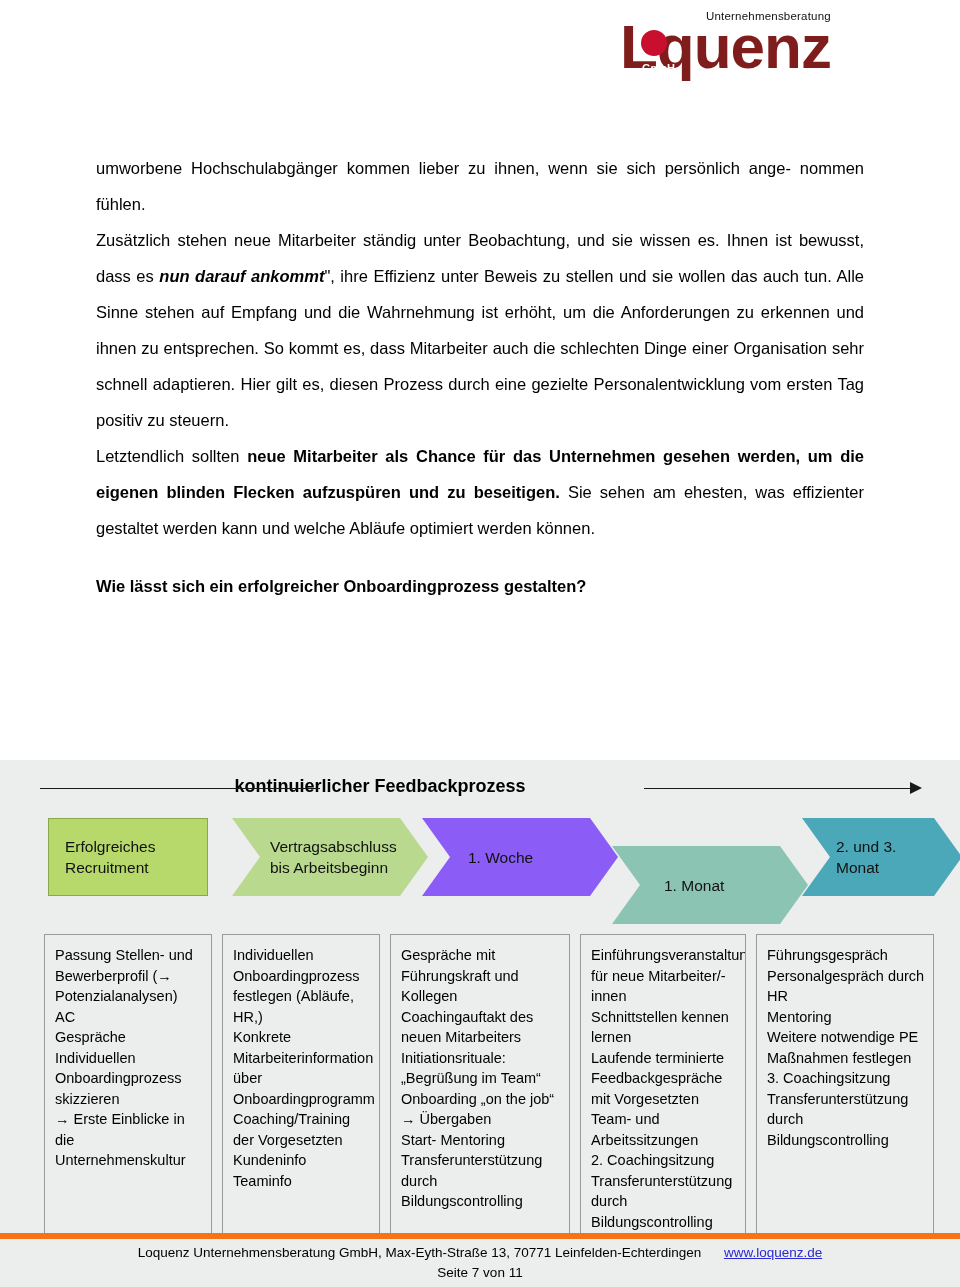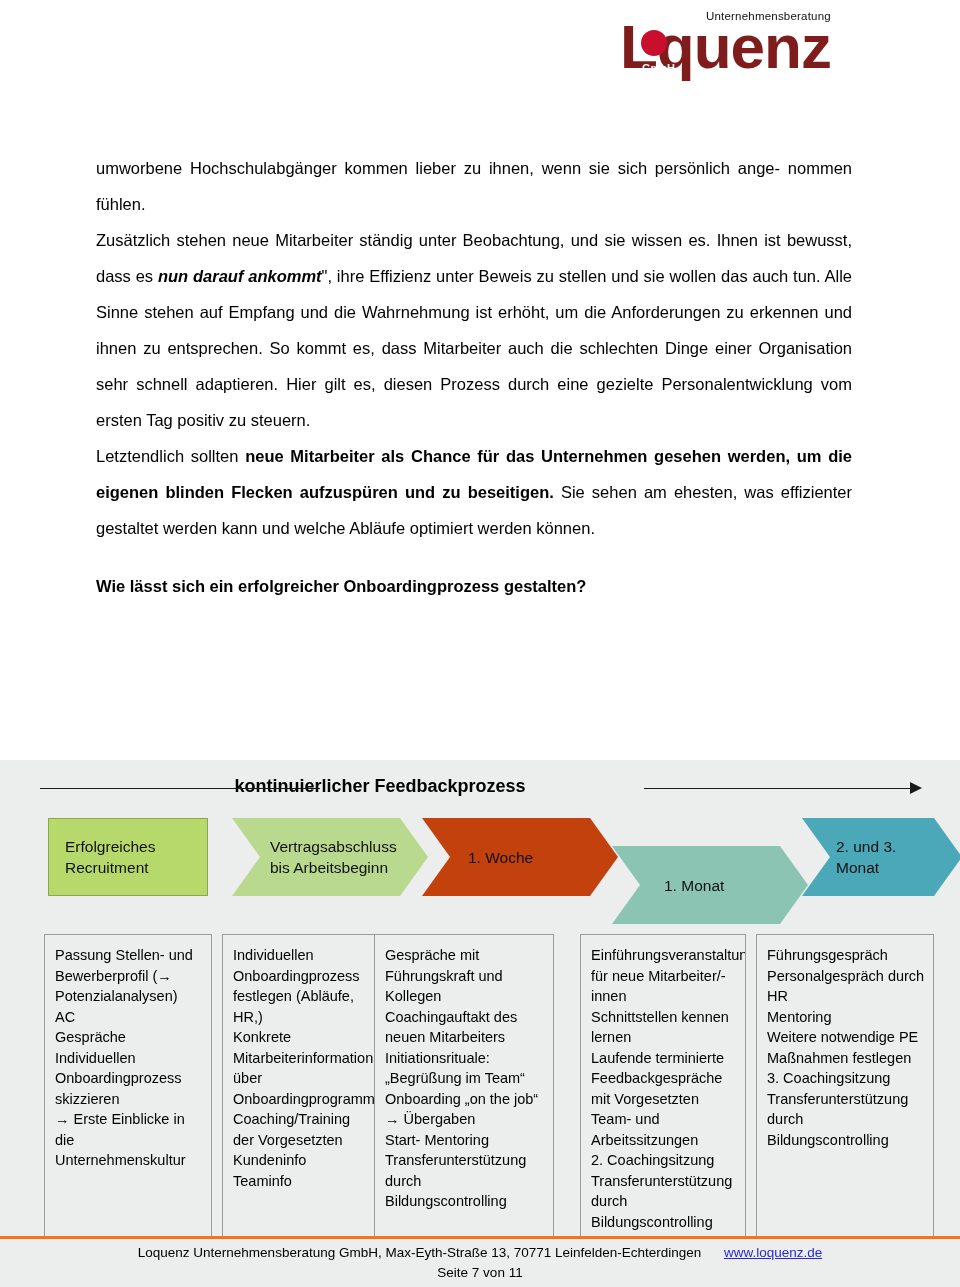--- a/index.html
+++ b/index.html
@@ -64,21 +64,21 @@
   }
 
   
   .content {
     position: absolute;
     top: 150px;
     left: 96px;
     width: 768px;
   }
   p.para {
-    margin: 0 12px 0 0;
+    margin: 0 0 0 0;
     font-size: 16.5px;
     line-height: 36px;
     text-align: justify;
     text-justify: inter-word;
   }
   .b { font-weight: bold; }
   .i { font-style: italic; }
 
   .heading {
     font-size: 16.5px;
@@ -163,21 +163,21 @@
     clip-path: none;
   }
   .chev.c1 {
     left: 184px; width: 196px;
     background: #b9d98f;
     clip-path: polygon(0 0, calc(100% - 28px) 0, 100% 50%, calc(100% - 28px) 100%, 0 100%, 28px 50%);
     padding-left: 38px;
   }
   .chev.c2 {
     left: 374px; width: 196px;
-    background: #c2410c;
+    background: #8b5cf6;
     clip-path: polygon(0 0, calc(100% - 28px) 0, 100% 50%, calc(100% - 28px) 100%, 0 100%, 28px 50%);
     padding-left: 46px;
   }
   .chev.c3 {
     left: 564px; width: 196px;
     background: #8cc4b4;
     clip-path: polygon(0 0, calc(100% - 28px) 0, 100% 50%, calc(100% - 28px) 100%, 0 100%, 28px 50%);
     padding-left: 52px;
     margin-top: 28px;
   }
@@ -205,33 +205,33 @@
     background: #eceded;
     padding: 10px 8px 4px 10px;
     font-size: 14.5px;
     line-height: 20.5px;
     white-space: pre-line;
     overflow: hidden;
     margin-top: 16px;
   }
   .col.k0 { left: 0px;   width: 168px; }
   .col.k1 { left: 178px; width: 158px; }
-  .col.k2 { left: 330px; width: 180px; }
+  .col.k2 { left: 346px; width: 180px; }
   .col.k3 { left: 536px; width: 166px; }
   .col.k4 { left: 712px; width: 178px; }
 
   
   .footer {
     position: absolute;
     left: 0;
     bottom: 0;
     width: 960px;
     height: 48px;
     background: #eceded;
-    border-top: 3px solid #f97316;
+    border-top: 6px solid #f97316;
   }
   .footer-text {
     position: absolute;
     top: 6px;
     left: 0;
     width: 960px;
     text-align: center;
     font-size: 13.5px;
   }
   .footer-link {

